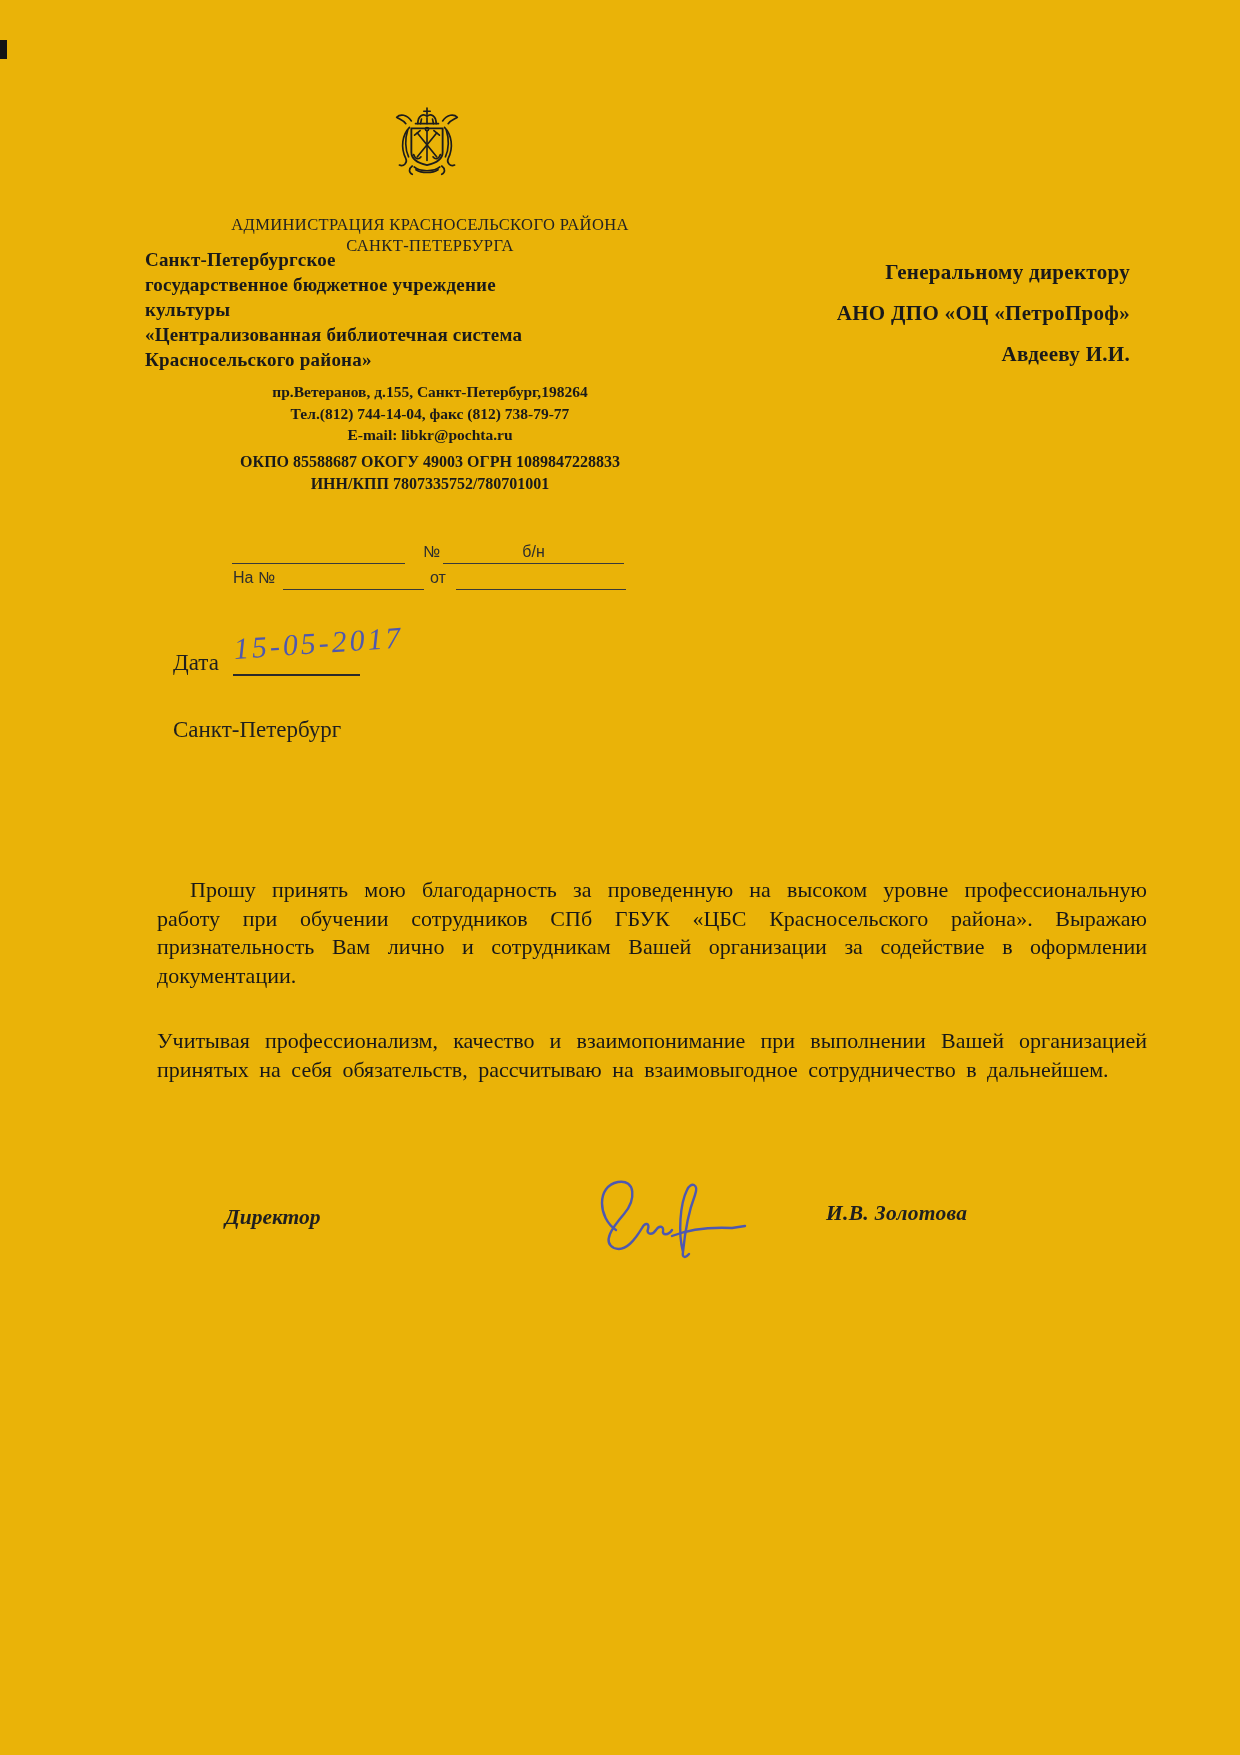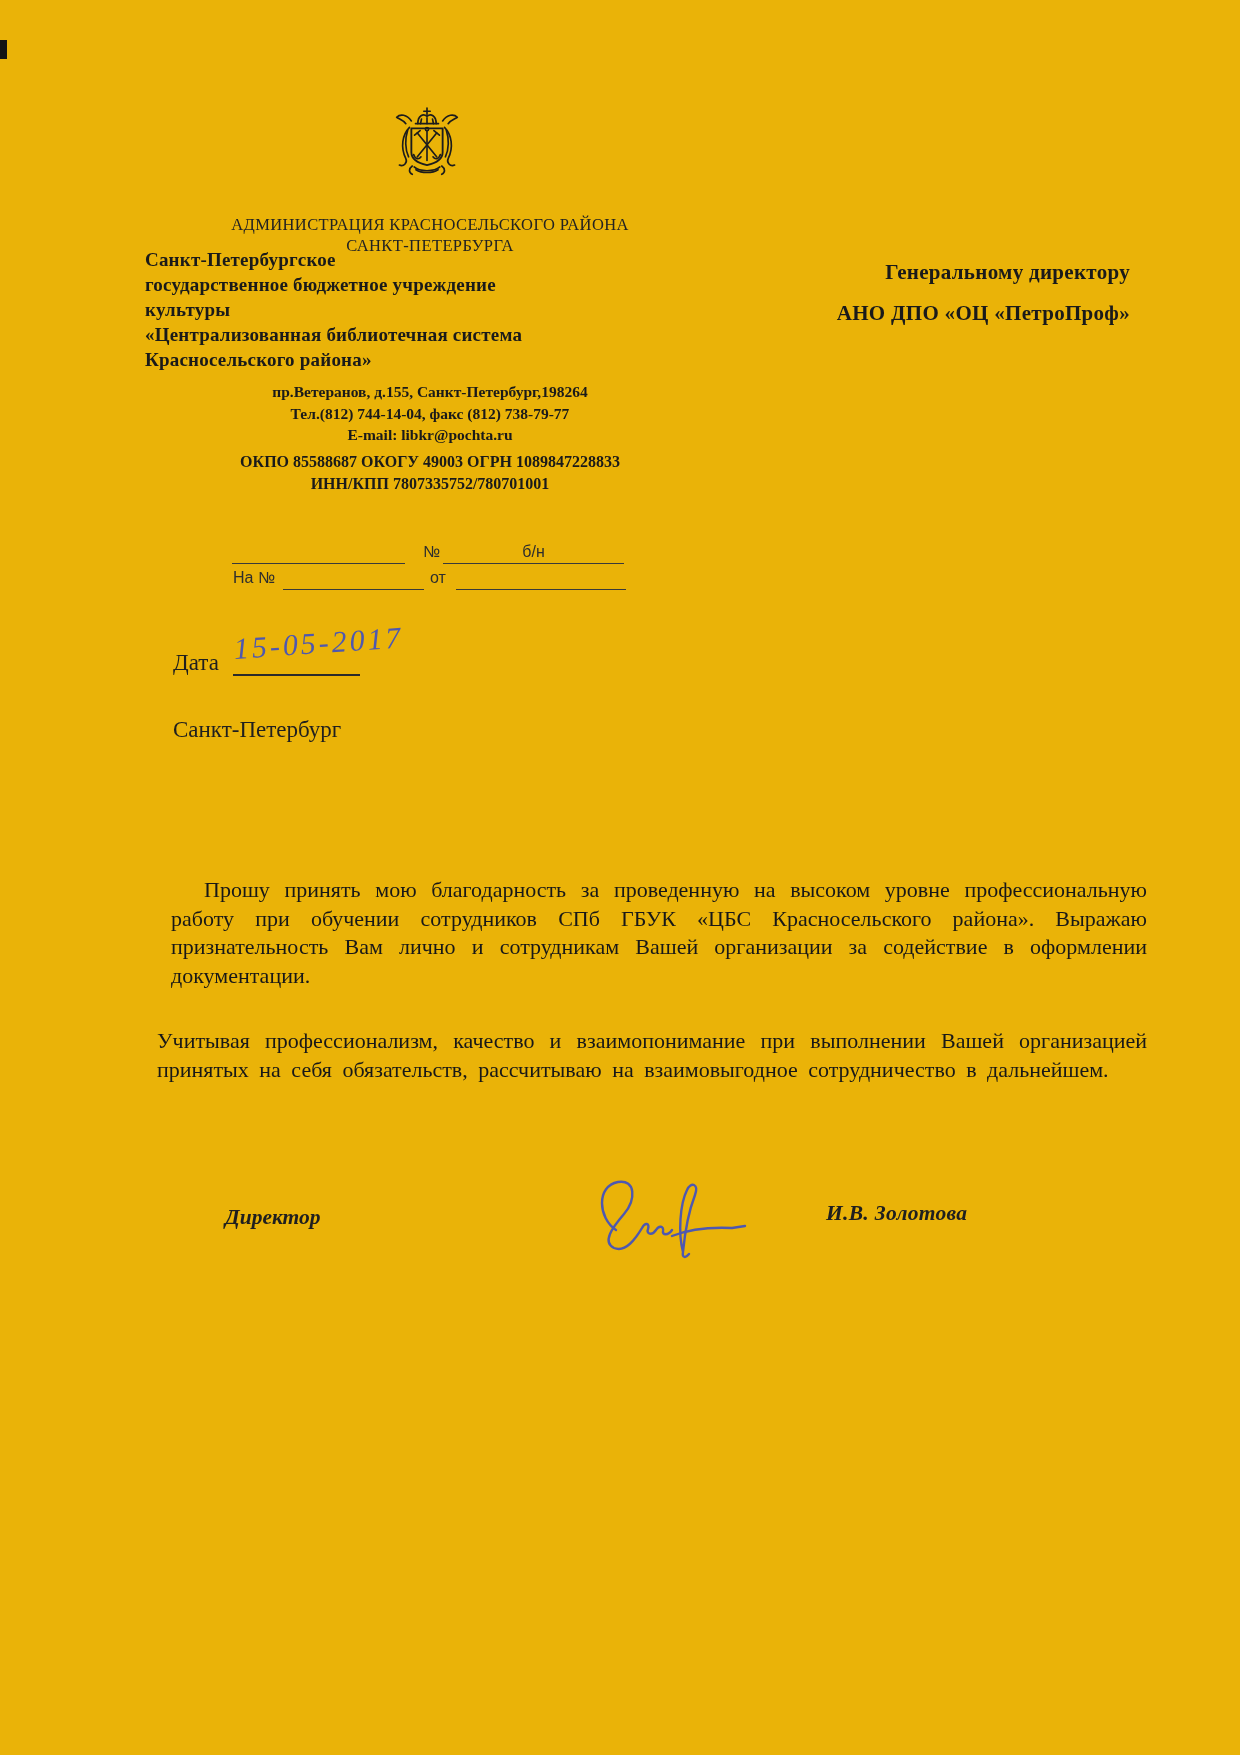--- a/index.html
+++ b/index.html
@@ -72,21 +72,21 @@
   .salutation{
     position:absolute;left:396px;top:818px;width:520px;
     text-align:center;font-weight:bold;font-size:21.5px;letter-spacing:0.3px;
   }
   .body-text{
     position:absolute;left:157px;top:876px;width:990px;
     font-size:22px;line-height:28.7px;text-align:justify;
     word-spacing:5px;color:#181818;
   }
   .body-text p{margin:0;}
-  .body-text p.indent{text-indent:33px;margin-left:14px;}
+  .body-text p.indent{text-indent:33px;}
   .body-text p + p{margin-top:36px;}
 
   .sig-title{position:absolute;left:225px;top:1205px;font-weight:bold;font-style:italic;font-size:21.5px;}
   .signature{position:absolute;left:586px;top:1172px;width:168px;height:95px;}
   .signature svg{width:100%;height:100%;}
   .sig-name{position:absolute;left:826px;top:1201px;font-weight:bold;font-style:italic;font-size:21.5px;letter-spacing:0.3px;}
 </style>
 </head>
 <body>
 
@@ -139,20 +139,21 @@
     <div>Санкт-Петербургское</div>
     <div>государственное бюджетное учреждение</div>
     <div>культуры</div>
     <div>«Централизованная библиотечная система</div>
     <div>Красносельского района»</div>
   </div>
 
   <div class="recipient">
     <div>Генеральному директору</div>
     <div>АНО ДПО «ОЦ «ПетроПроф»</div>
+    <div>Авдееву И.И.</div>
   </div>
 
   <div class="contact">
     <div>пр.Ветеранов, д.155, Санкт-Петербург,198264</div>
     <div>Тел.(812) 744-14-04, факс (812) 738-79-77</div>
     <div><span>E-mail:</span> <span class="email">libkr@pochta.ru</span></div>
   </div>
 
   <div class="codes">
     <div>ОКПО 85588687 ОКОГУ 49003 ОГРН 1089847228833</div>

